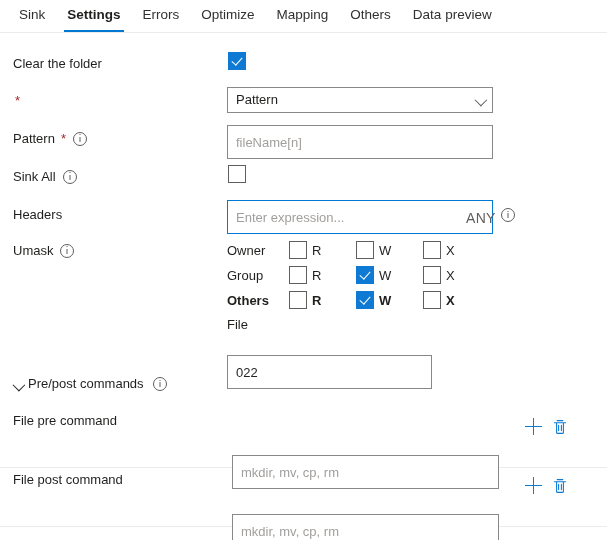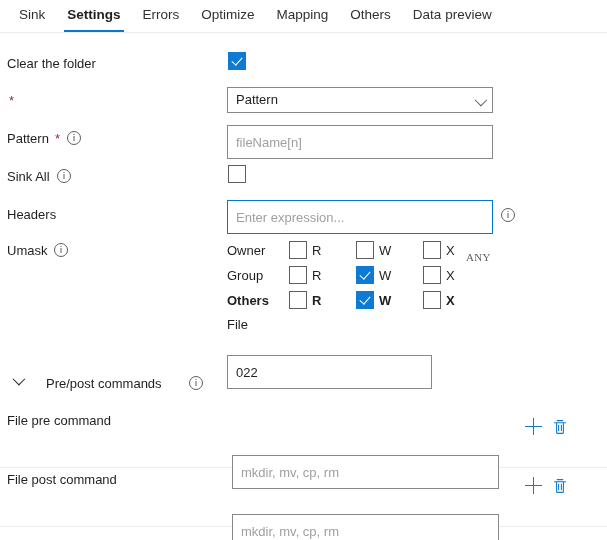--- a/index.html
+++ b/index.html
@@ -54,25 +54,26 @@
 
   
   .form {
     position: absolute;
     left: 0; top: 33px;
     width: 607px;
     height: 507px;
   }
   .label {
     position: absolute;
-    left: 7px;
+    left: 13px;
     font-size: 13px;
     color: #201f1e;
     white-space: nowrap;
     display: flex;
+    align-items: center;
     gap: 4px;
   }
   .req {
     color: #a4262c;
     font-size: 13px;
     margin-left: 2px;
   }
 
   
   .info {
@@ -169,26 +170,25 @@
     top: 9px;
     width: 8px;
     height: 8px;
     border: solid #605e5c;
     border-width: 0 1.3px 1.3px 0;
     transform: rotate(45deg) translateY(-2px);
   }
 
   .anybadge {
     position: absolute;
-    font-size: 11px;
+    font-size: 14px;
     letter-spacing: .3px;
     color: #605e5c;
     text-transform: uppercase;
-    font-family: Liberation Serif, serif;
-    margin-top: 41px;
+    font-family: Liberation Sans, sans-serif;
   }
 
   
   .umask-grid { position: absolute; }
   .umask-row {
     position: absolute;
     height: 20px;
     display: flex;
     align-items: center;
   }
@@ -211,22 +211,22 @@
     position: absolute;
     font-size: 13px;
     color: #201f1e;
   }
 
   
   .collapse {
     position: absolute;
     left: 13px;
     display: flex;
-    align-items: flex-start;
-    gap: 24px;
+    align-items: flex-end;
+    gap: 6px;
     font-size: 13px;
     color: #201f1e;
     cursor: pointer;
   }
   .chev-down {
     width: 8px; height: 8px;
     border: solid #201f1e;
     border-width: 0 1.3px 1.3px 0;
     transform: rotate(45deg) translateY(-2px);
     display: inline-block;

